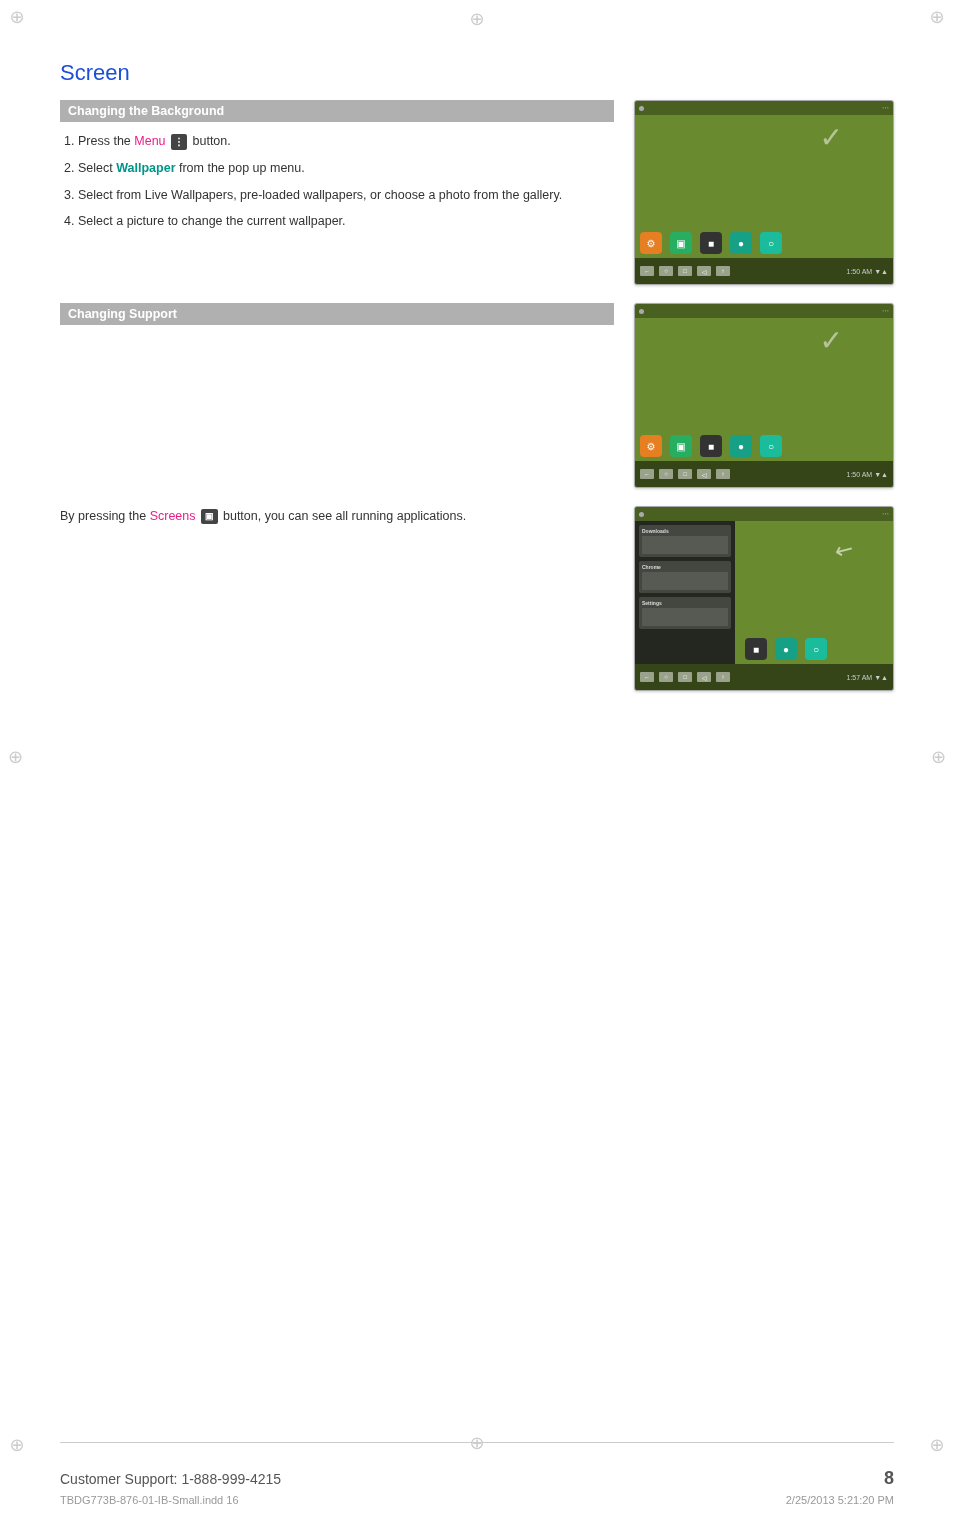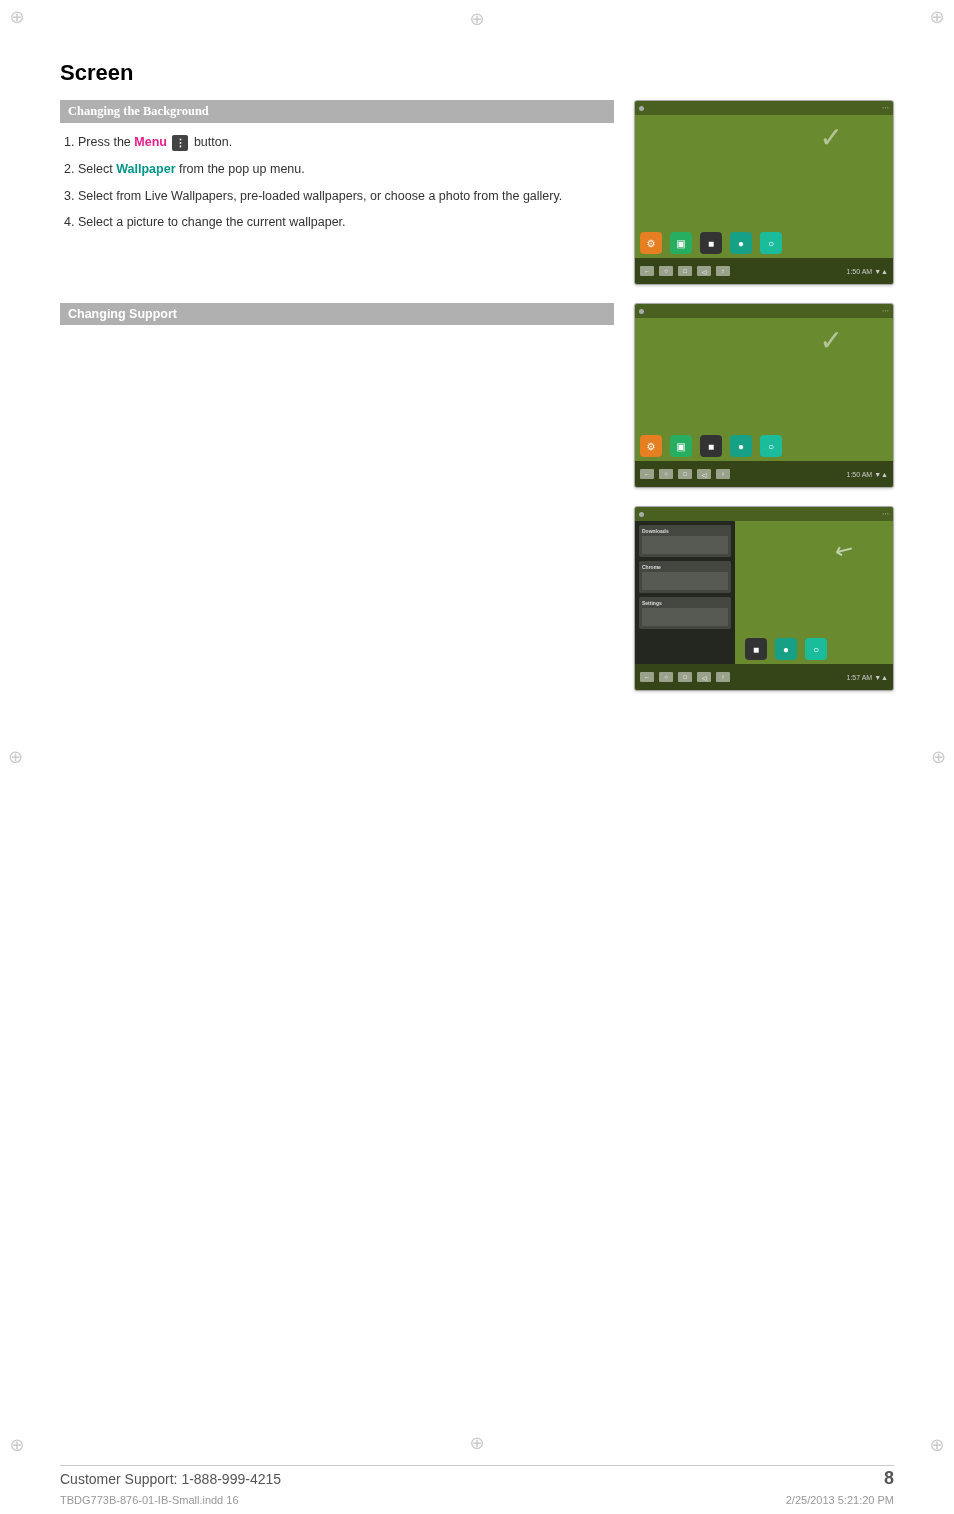--- a/index.html
+++ b/index.html
@@ -67,22 +67,22 @@
       position: absolute;
       top: 60px;
       left: 60px;
       right: 60px;
       bottom: 100px;
     }
 
     
     .section-title {
       font-size: 22px;
-      font-weight: bold;
-      color: #000000;
+      font-weight: normal;
+      color: #1d4ed8;
       margin-bottom: 14px;
     }
 
     
     .two-col {
       display: flex;
       gap: 20px;
       align-items: flex-start;
       margin-bottom: 18px;
     }
@@ -101,36 +101,35 @@
       background: #b0b0b0;
       color: #fff;
       font-size: 12.5px;
       font-weight: bold;
       padding: 4px 8px;
       margin-bottom: 10px;
     }
 
     .subsection-bar.first {
       margin-top: 0;
-      font-family: Liberation Serif, serif;
     }
 
     
     ol.steps {
       margin-left: 18px;
       margin-bottom: 10px;
     }
     ol.steps li {
       font-size: 12.5px;
       color: #333;
       margin-bottom: 8px;
       line-height: 1.5;
     }
 
-    .bold-pink { color: #e91e8c; font-weight: bold; }
+    .bold-pink { color: #e91e8c; font-weight: normal; }
     .bold-teal { color: #009688; font-weight: bold; }
 
     
     .inline-icon-btn {
       display: inline-block;
       background: #444;
       color: #fff;
       font-size: 10px;
       padding: 1px 3px;
       border-radius: 2px;
@@ -311,21 +310,21 @@
       border-radius: 1px;
     }
 
     
     .page-footer {
       position: absolute;
       bottom: 25px;
       left: 60px;
       right: 60px;
       border-top: 1px solid #ccc;
-      padding-top: 2px;
+      padding-top: 25px;
       display: flex;
       justify-content: space-between;
       align-items: center;
     }
 
     .footer-left {
       font-size: 14px;
       color: #555;
     }
 
@@ -443,20 +442,25 @@
             <div class="tablet-nav-icon">↑</div>
           </div>
           <div class="tablet-time">1:50 AM ▼▲</div>
         </div>
       </div>
     </div>
   </div>
 
   <div class="two-col" style="margin-top: 14px;">
     <div class="left-col">
+      <p class="body-text">
+        By pressing the <span class="bold-pink">Screens</span>
+        <span class="inline-icon-btn" style="padding: 1px 4px; font-size:9px;">▣</span>
+        button, you can see all running applications.
+      </p>
     </div>
     <div class="right-col">
 
       <div class="tablet-screenshot-3">
         <div class="tablet-topbar">
           <div class="tablet-topbar-left">
             <div class="tablet-topbar-dot"></div>
           </div>
           <div class="tablet-topbar-right">⋯</div>
         </div>

